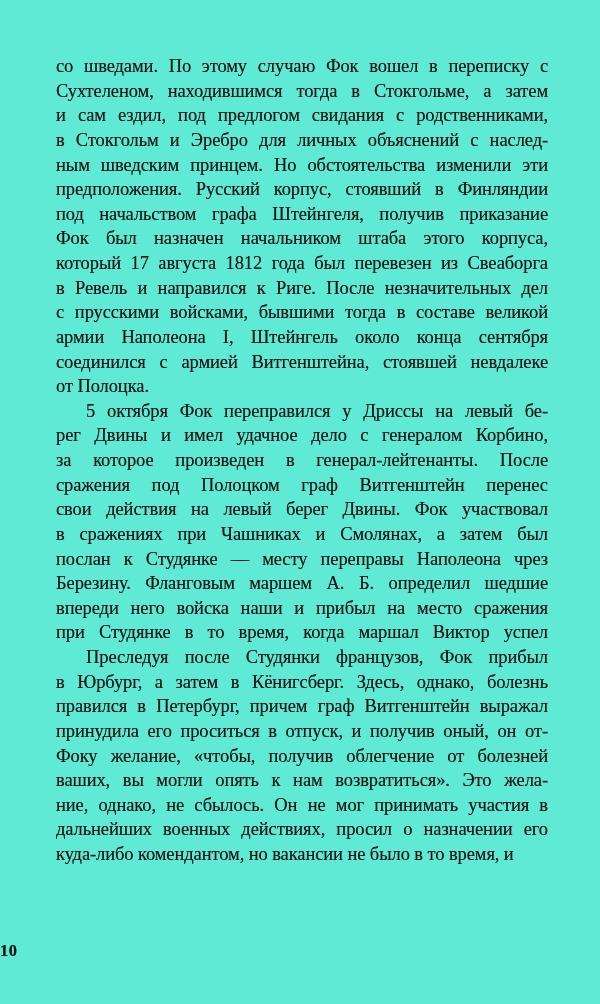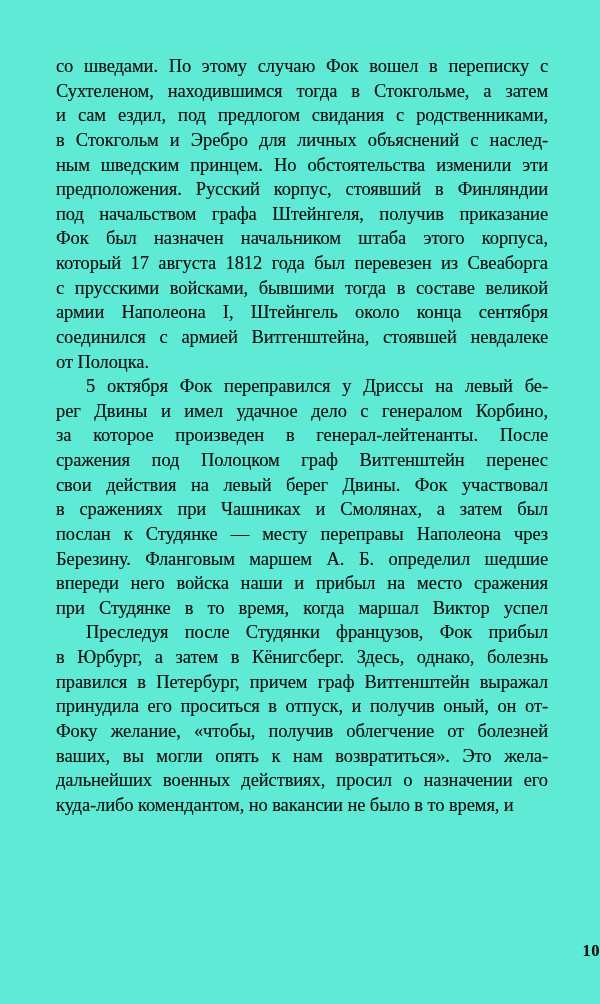--- a/index.html
+++ b/index.html
@@ -35,21 +35,21 @@
     text-align-last: left;
   }
   .line.indent {
     text-indent: 30px;
   }
   .page-number {
     position: absolute;
     left: 0;
     top: 941px;
     width: 100%;
-    text-align: right;
+    text-align: left;
     font-size: 16.5px;
     font-weight: 700;
     letter-spacing: 0.5px;
     color: #141212;
     text-shadow: 0 0 0.4px rgba(20,15,15,0.5);
   }
 </style>
 </head>
 <body>
 
@@ -57,37 +57,39 @@
   <div class="text-block">
       <div class="line">со шведами. По этому случаю Фок вошел в переписку с</div>
       <div class="line">Сухтеленом, находившимся тогда в Стокгольме, а затем</div>
       <div class="line">и сам ездил, под предлогом свидания с родственниками,</div>
       <div class="line">в Стокгольм и Эребро для личных объяснений с наслед-</div>
       <div class="line">ным шведским принцем. Но обстоятельства изменили эти</div>
       <div class="line">предположения. Русский корпус, стоявший в Финляндии</div>
       <div class="line">под начальством графа Штейнгеля, получив приказание</div>
       <div class="line">Фок был назначен начальником штаба этого корпуса,</div>
       <div class="line">который 17 августа 1812 года был перевезен из Свеаборга</div>
+      <div class="line">в Ревель и направился к Риге. После незначительных дел</div>
       <div class="line">с прусскими войсками, бывшими тогда в составе великой</div>
       <div class="line">армии Наполеона I, Штейнгель около конца сентября</div>
       <div class="line">соединился с армией Витгенштейна, стоявшей невдалеке</div>
       <div class="line last">от Полоцка.</div>
       <div class="line indent">5 октября Фок переправился у Дриссы на левый бе-</div>
       <div class="line">рег Двины и имел удачное дело с генералом Корбино,</div>
       <div class="line">за которое произведен в генерал-лейтенанты. После</div>
       <div class="line">сражения под Полоцком граф Витгенштейн перенес</div>
       <div class="line">свои действия на левый берег Двины. Фок участвовал</div>
       <div class="line">в сражениях при Чашниках и Смолянах, а затем был</div>
       <div class="line">послан к Студянке — месту переправы Наполеона чрез</div>
       <div class="line">Березину. Фланговым маршем А. Б. определил шедшие</div>
       <div class="line">впереди него войска наши и прибыл на место сражения</div>
       <div class="line">при Студянке в то время, когда маршал Виктор успел</div>
       <div class="line indent">Преследуя после Студянки французов, Фок прибыл</div>
       <div class="line">в Юрбург, а затем в Кёнигсберг. Здесь, однако, болезнь</div>
       <div class="line">правился в Петербург, причем граф Витгенштейн выражал</div>
       <div class="line">принудила его проситься в отпуск, и получив оный, он от-</div>
       <div class="line">Фоку желание, «чтобы, получив облегчение от болезней</div>
       <div class="line">ваших, вы могли опять к нам возвратиться». Это жела-</div>
+      <div class="line">ние, однако, не сбылось. Он не мог принимать участия в</div>
       <div class="line">дальнейших военных действиях, просил о назначении его</div>
       <div class="line last">куда-либо комендантом, но вакансии не было в то время, и</div>
     </div>
   <div class="page-number">10</div>
 </div>
 
 </body></html>

